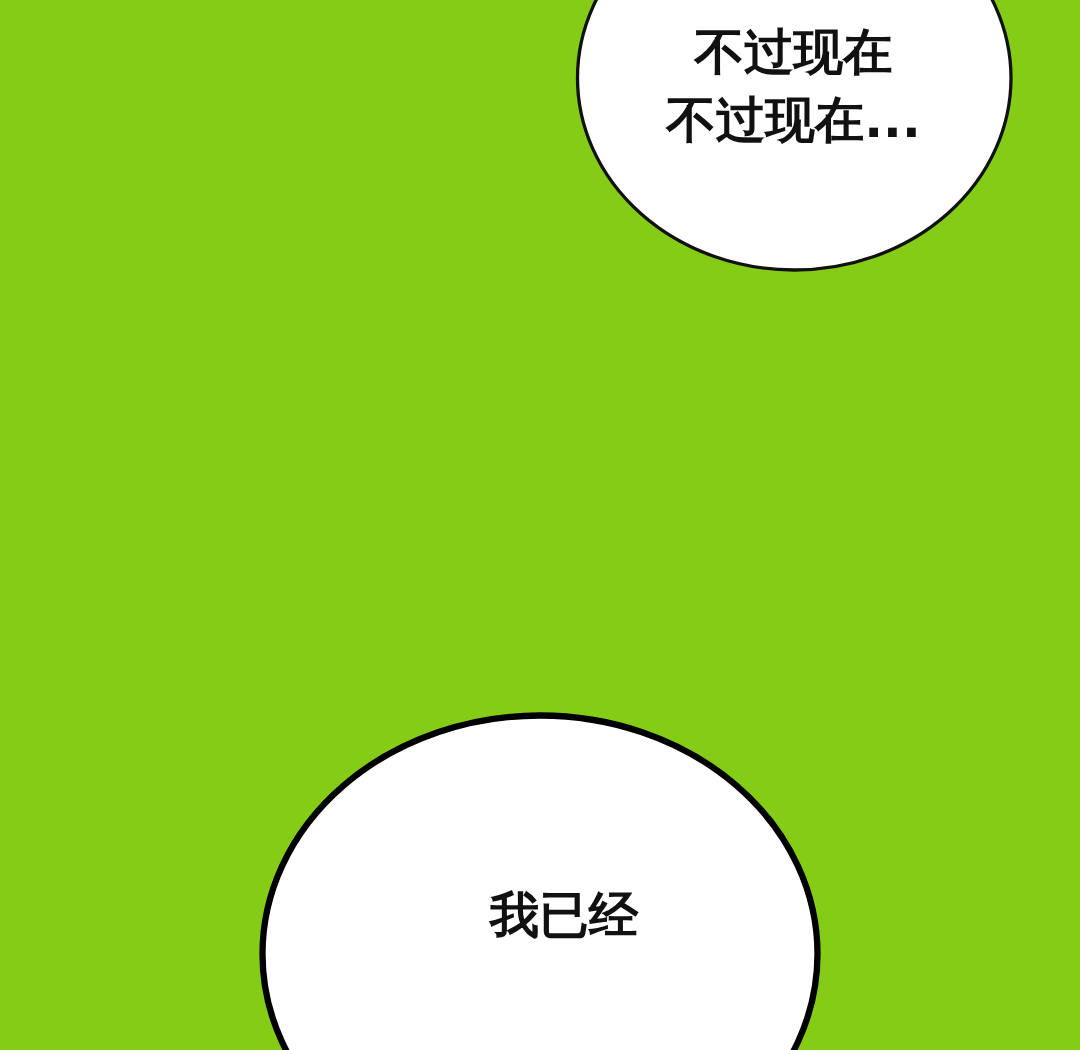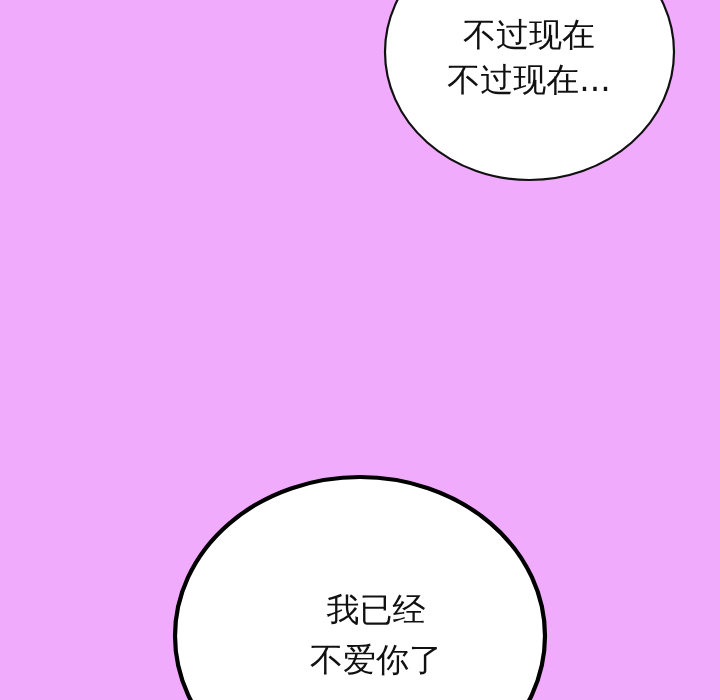--- a/index.html
+++ b/index.html
@@ -5,21 +5,22 @@
     html, body {
       margin: 0;
       padding: 0;
       background: #ffffff;
     }
     .canvas {
       position: relative;
       width: 720px;
       height: 700px;
       overflow: hidden;
-      background: #f0abfc;
+      background: #84cc16;
+      font-weight: bold;
     }
     .bubbles {
       position: absolute;
       left: 0;
       top: 0;
       width: 720px;
       height: 700px;
     }
     .bubble-text {
       position: absolute;
@@ -60,15 +61,14 @@
     <ellipse cx="360" cy="636" rx="185" ry="159" fill="#ffffff" stroke="#000000" stroke-width="4.2"></ellipse>
   </svg>
 
   <div class="bubble-text top-text">
     <span class="line">不过现在</span>
     <span class="line">不过现在...</span>
   </div>
 
   <div class="bubble-text bottom-text">
     <span class="line">我已经</span>
-    <span class="line">不爱你了</span>
   </div>
 </div>
 
 </body></html>

